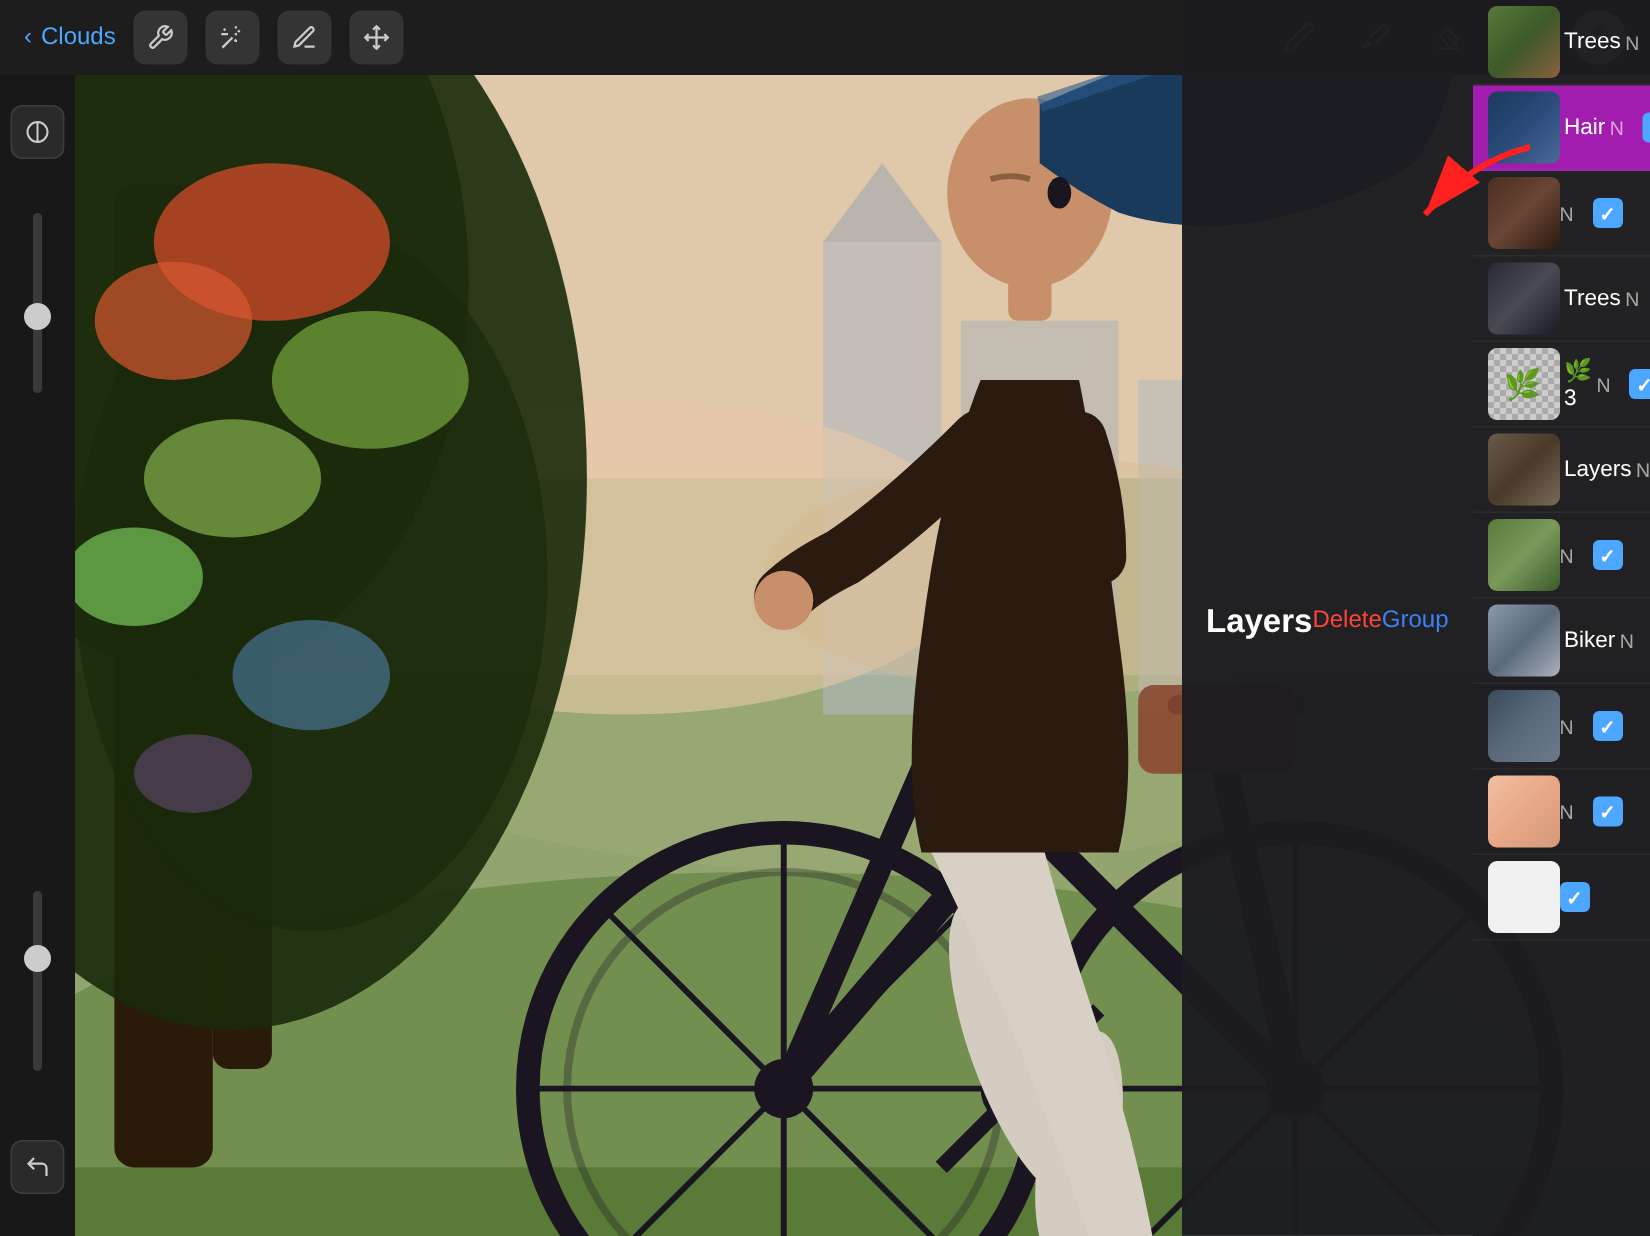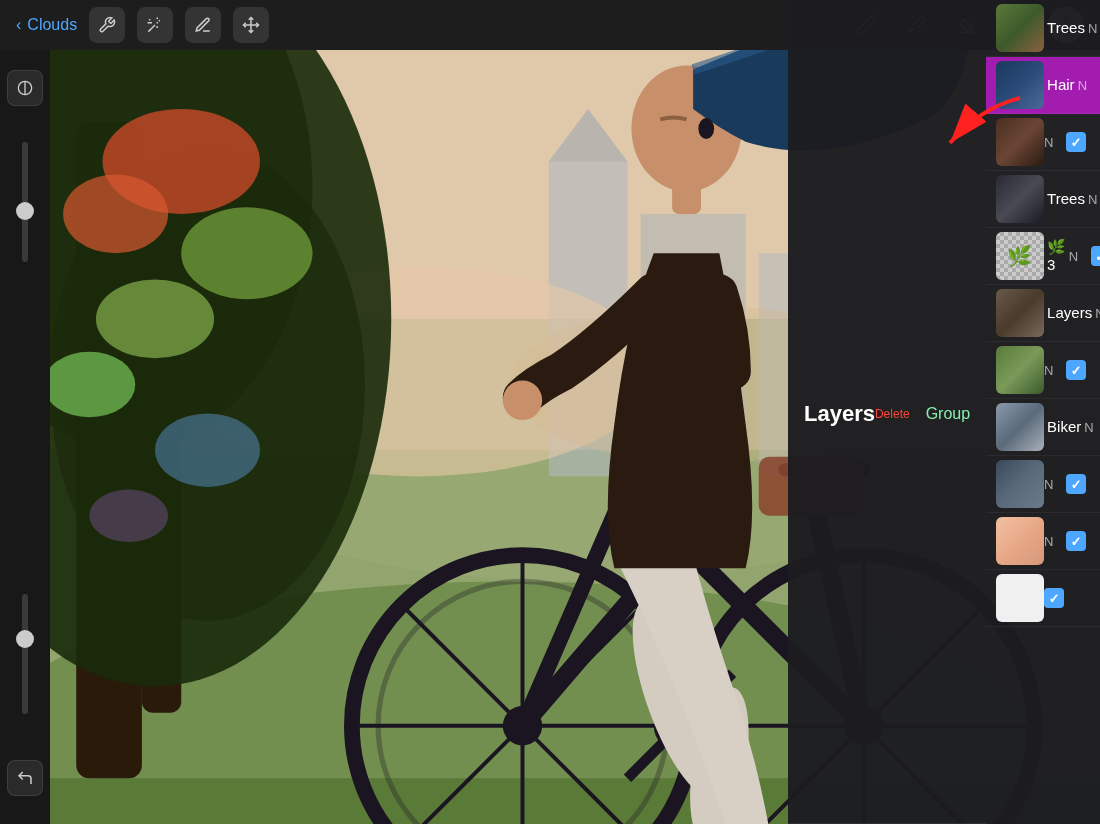--- a/index.html
+++ b/index.html
@@ -169,29 +169,29 @@
       border-bottom: 1px solid rgba(255,255,255,0.08);
     }
     .layers-title {
       font-size: 22px;
       font-weight: 600;
       color: #fff;
       flex: 1;
     }
     .layers-delete-btn {
       color: #ff453a;
-      font-size: 12px;
+      font-size: 16px;
       background: none;
       border: none;
       cursor: pointer;
-      margin-right: 16px;
+      margin-right: 0;
       font-weight: 400;
     }
     .layers-group-btn {
-      color: #86efac;
+      color: #3b82f6;
       font-size: 16px;
       background: none;
       border: none;
       cursor: pointer;
       font-weight: 400;
     }
 
     .layers-list {
       flex: 1;
       overflow-y: auto;

